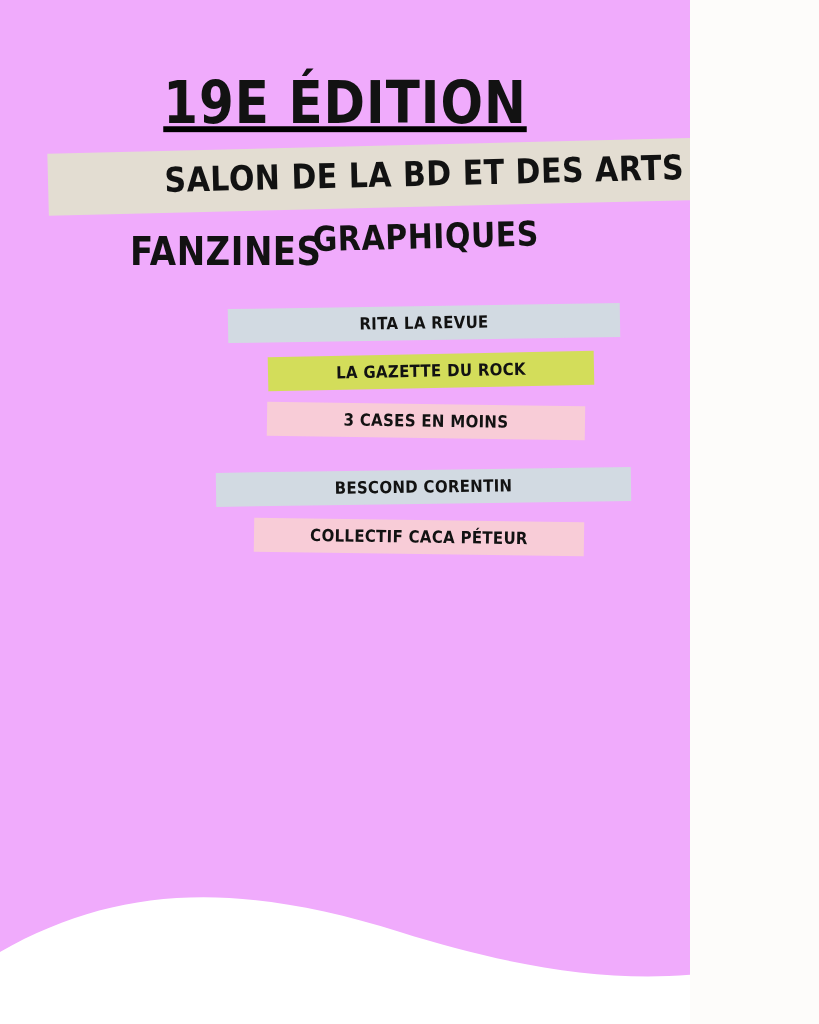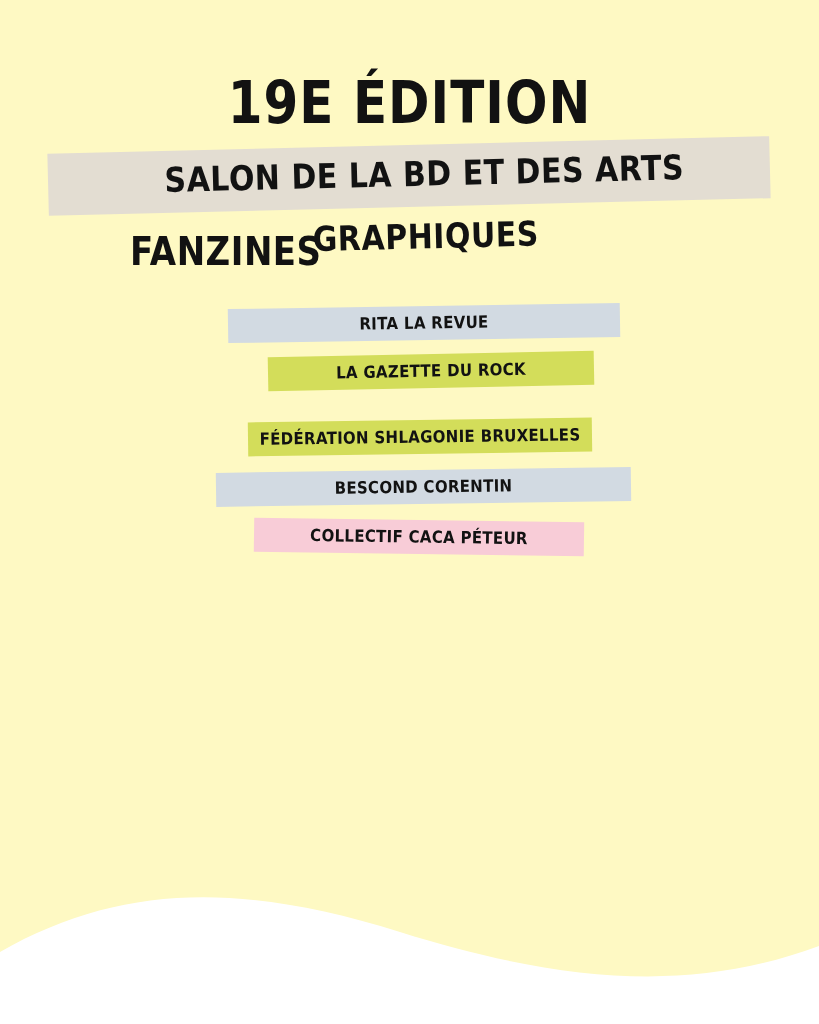--- a/index.html
+++ b/index.html
@@ -9,24 +9,25 @@
   body {
     width: 819px;
     height: 1024px;
     background: #fdfcfa;
     font-family: "Liberation Sans", sans-serif;
     overflow: hidden;
     position: relative;
   }
   .poster {
     position: relative;
-    width: 819px;
+    width: 690px;
     height: 1024px;
-    background: #fef9c3;
+    background: #f0abfc;
     overflow: hidden;
+    text-decoration: underline;
   }
   
   .wave {
     position: absolute;
     left: 0;
     bottom: 0;
     width: 819px;
     height: 170px;
     z-index: 0;
   }
@@ -139,28 +140,28 @@
       <div class="bar-row">
         <div class="bar-bg" style="left:228px;width:392px;top:6px;background:#d2dae2;transform:rotate(-0.9deg);"></div>
         <div class="bar-label" style="left:228px;width:392px;top:6px;transform:rotate(-0.9deg) scaleY(1.12);">RITA LA REVUE</div>
       </div>
 
       <div class="bar-row">
         <div class="bar-bg" style="left:268px;width:326px;top:4px;background:#d3dd5a;transform:rotate(-1.1deg);"></div>
         <div class="bar-label" style="left:268px;width:326px;top:4px;transform:rotate(-1.1deg) scaleY(1.12);">LA GAZETTE DU ROCK</div>
       </div>
 
+      <div class="bar-row">
+        <div class="bar-bg" style="left:267px;width:318px;top:4px;background:#f8ccd7;transform:rotate(0.8deg);"></div>
+        <div class="bar-label" style="left:267px;width:318px;top:4px;transform:rotate(0.8deg) scaleY(1.12);">3 CASES EN MOINS</div>
+      </div>
 
 
 
 
-      <div class="bar-row">
-        <div class="bar-bg" style="left:248px;width:344px;top:20px;background:#d3dd5a;transform:rotate(-0.8deg);"></div>
-        <div class="bar-label" style="left:248px;width:344px;top:20px;transform:rotate(-0.8deg) scaleY(1.12);">FÉDÉRATION SHLAGONIE BRUXELLES</div>
-      </div>
 
       <div class="bar-row">
         <div class="bar-bg" style="left:216px;width:415px;top:20px;background:#d2dae2;transform:rotate(-0.8deg);"></div>
         <div class="bar-label" style="left:216px;width:415px;top:20px;transform:rotate(-0.8deg) scaleY(1.12);">BESCOND CORENTIN</div>
       </div>
 
       <div class="bar-row">
         <div class="bar-bg" style="left:254px;width:330px;top:20px;background:#f8ccd7;transform:rotate(0.8deg);"></div>
         <div class="bar-label" style="left:254px;width:330px;top:20px;transform:rotate(0.8deg) scaleY(1.12);">COLLECTIF CACA PÉTEUR</div>
       </div>

